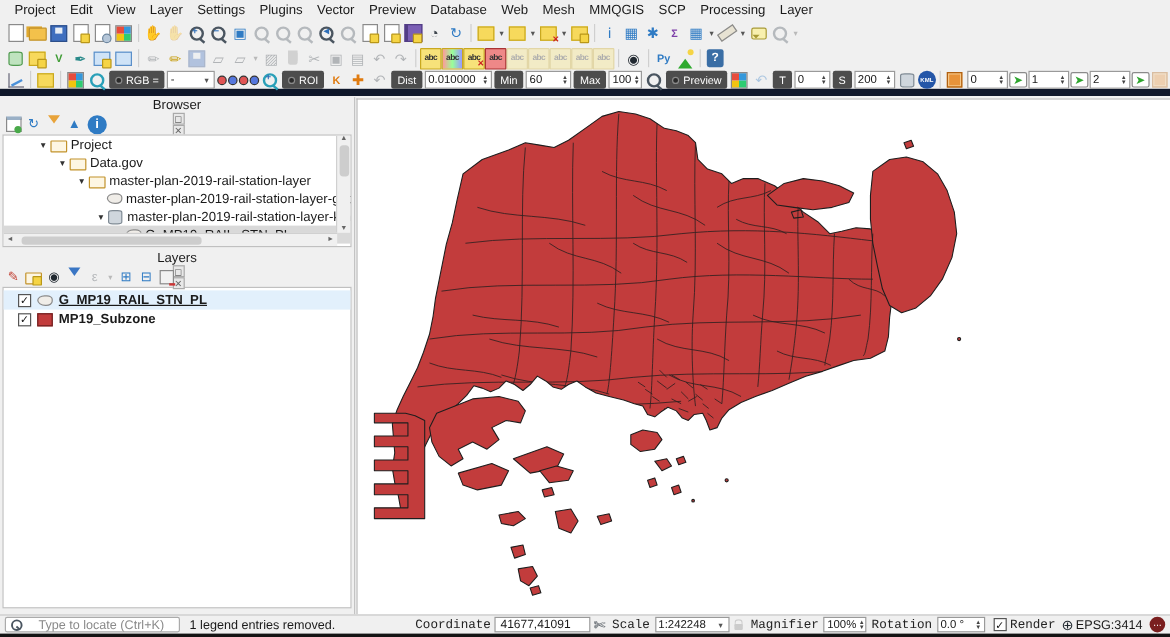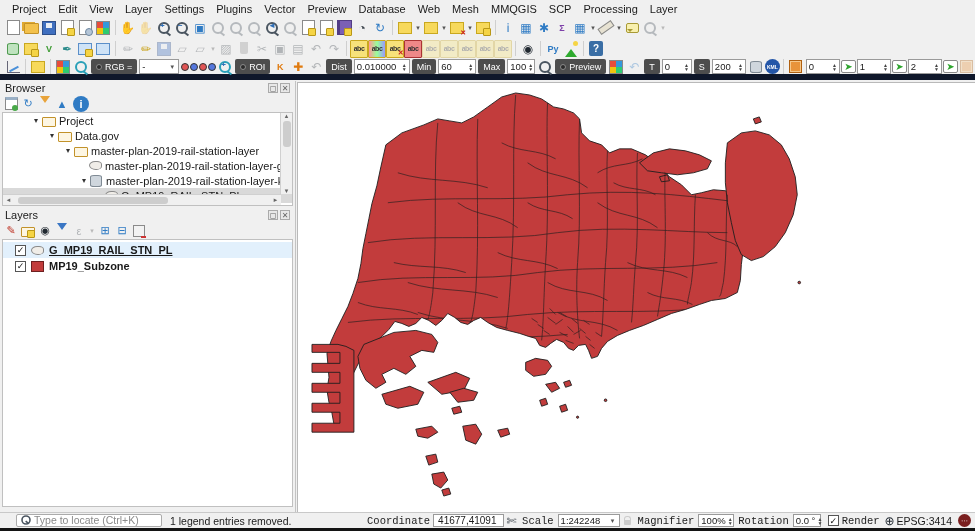--- a/index.html
+++ b/index.html
@@ -79,21 +79,21 @@
   .badge { background:#4d4d4d; color:#fff; font-size:9px; height:15px; display:inline-flex; align-items:center;
            gap:3px; padding:0 5px; border-radius:2px; margin:0 1px; flex:none; white-space:nowrap; }
   .badge .dot { width:6px; height:6px; border-radius:50%; background:#2b2b2b; border:1px solid #8a8a8a; flex:none; }
   .spin, .combo { background:#fff; border:1px solid #9a9a9a; height:15px; display:inline-flex; align-items:center;
           font-size:9.5px; padding:0 2px; margin:0 1px; flex:none; white-space:nowrap; }
   .updown { display:inline-flex; flex-direction:column; line-height:4px; font-size:5px; color:#444; margin-left:2px; }
   .combo .dd { margin-left:3px; }
 
   
   #left { position:absolute; top:81px; left:0; width:296px; bottom:19px; background:#f0f0f0; border-right:1px solid #c3c3c3; }
-  .ptitle { height:14px; display:flex; align-items:center; padding:1px 5px; font-size:11px; }
+  .ptitle { height:14px; display:flex; align-items:center; padding:1px 5px; font-size:11px;flex-direction:column; }
   .ptitle .sp { flex:1; }
   .pbtn { width:10px; height:10px; font-size:8px; color:#666; display:inline-flex; align-items:center; justify-content:center;
           border:1px solid #aaa; background:#e8e8e8; margin-left:2px; }
   .ptools { height:17px; display:flex; align-items:center; padding-left:3px; gap:1px; }
   .ptools .ic { width:16px; height:16px; font-size:11px; }
   #browser { height:127px; }
   #btree { position:relative; margin:0 2px; height:94px; background:#fff; border:1px solid #c0c0c0; overflow:hidden; }
   .trow { height:15px; display:flex; align-items:center; white-space:nowrap; }
   .trow .arr { width:10px; font-size:8px; color:#333; text-align:center; flex:none; }
   .trow .lbl { padding-left:3px; }
@@ -119,21 +119,21 @@
 
   
   #canvas { position:absolute; left:297px; top:82px; right:0; bottom:19px; background:#fff;
             border-left:1px solid #b9b9b9; border-top:1px solid #b9b9b9; }
   #canvas svg { display:block; width:100%; height:100%; }
 
   
   #statusbar { position:absolute; left:0; right:0; bottom:3px; height:16px; background:#f0f0f0;
                border-top:1px solid #c9c9c9; display:flex; align-items:center; padding:0 4px; font-size:10.5px; }
   #locate { width:146px; height:13px; background:#fff; border:1px solid #ababab; border-radius:2px;
-            display:flex; align-items:flex-end; padding:0 3px; gap:2px; color:#8a8a8a; margin-right:8px;margin-left:12px; }
+            display:flex; align-items:center; padding:0 3px; gap:12px; color:#8a8a8a; margin-right:8px; }
   #locate .mag { transform:scale(.8); width:12px; height:12px; }
   .slabel { margin:0 3px; color:#222;font-family:Liberation Mono, monospace; }
   .sbox { background:#fff; border:1px solid #9a9a9a; height:13px; display:inline-flex; align-items:center;
           padding:0 4px; font-size:10px; }
   .lock::before { content:""; width:7px; height:5px; background:#8a8a8a; border-radius:1px; margin-top:4px; }
   .lock::after { content:""; position:absolute; top:4px; width:5px; height:4px; border:1.5px solid #8a8a8a;
                  border-bottom:none; border-radius:3px 3px 0 0; }
   .msgbtn { width:13px; height:13px; border-radius:50%; background:#7a1f1f; color:#fff; font-size:7px;
             display:inline-flex; align-items:center; justify-content:center; margin-left:6px; }
   #blackstrip { position:absolute; left:0; right:0; bottom:0; height:3px; background:#141414; }
@@ -504,38 +504,38 @@
 </div>
 
 <div id="statusbar">
   <span id="locate">
     <span class="ic mag" style="width:12px;height:12px"></span>
     <span>Type to locate (Ctrl+K)</span>
   </span>
   <span>1 legend entries removed.</span>
   <span class="flex1"></span>
   <span class="slabel">Coordinate</span>
-  <span class="sbox" style="width:71px">41677,41091</span>
+  <span class="sbox" style="width:80px">41677,41091</span>
   <span class="ic" style="width:15px">✄</span>
   <span class="slabel">Scale</span>
   <span class="combo" style="width:62px;height:13px">
       <span class="flex1">1:242248</span>
       <span class="dd">▾</span>
     </span>
   <span class="ic lock dim" style="width:14px"></span>
   <span class="slabel">Magnifier</span>
   <span class="spin" style="width:36px;height:13px">
       <span class="flex1">100%</span>
       <span class="updown">
         <span>▲</span>
         <span>▼</span>
       </span>
     </span>
   <span class="slabel">Rotation</span>
-  <span class="spin" style="width:28px;height:13px">
+  <span class="spin" style="width:40px;height:13px">
       <span class="flex1">0.0 °</span>
       <span class="updown">
         <span>▲</span>
         <span>▼</span>
       </span>
     </span>
   <span class="cbx" style="margin-left:6px">✓</span>
   <span class="slabel">Render</span>
   <span class="ic dark" style="width:14px">⊕</span>
   <span>EPSG:3414</span>

